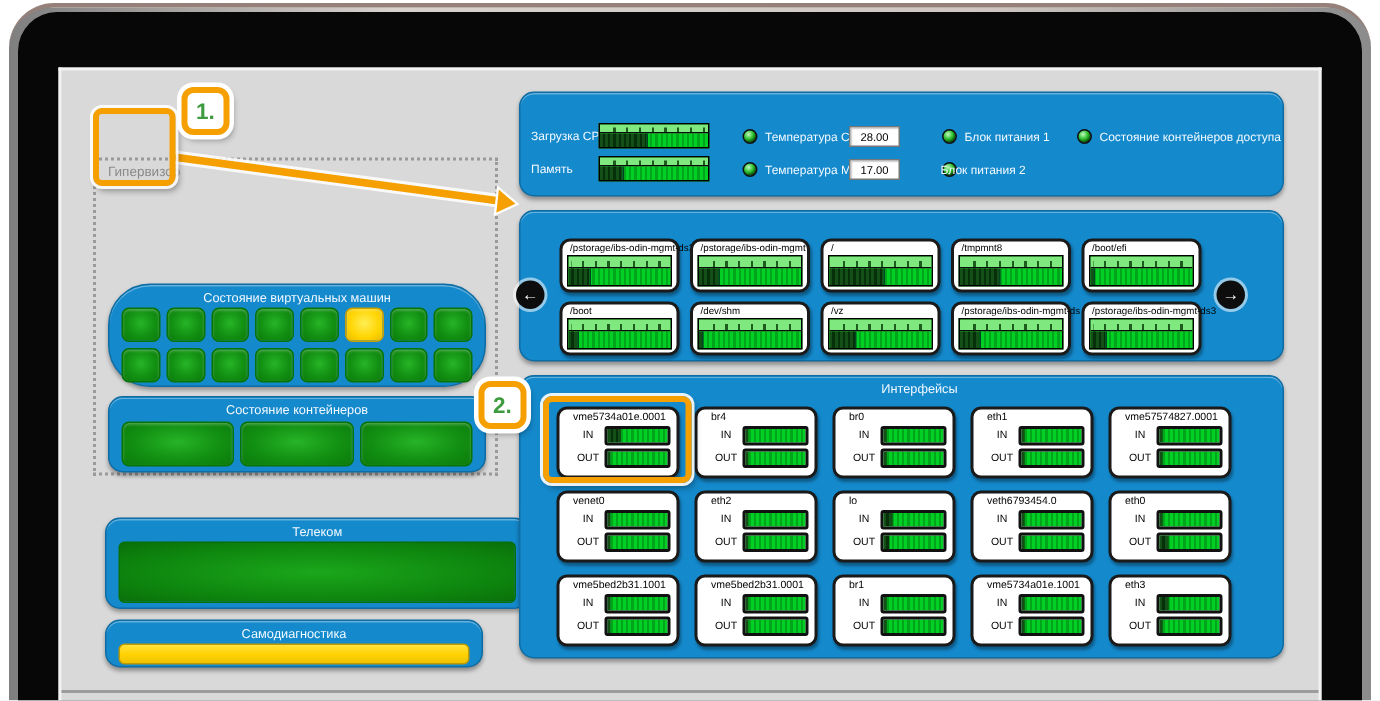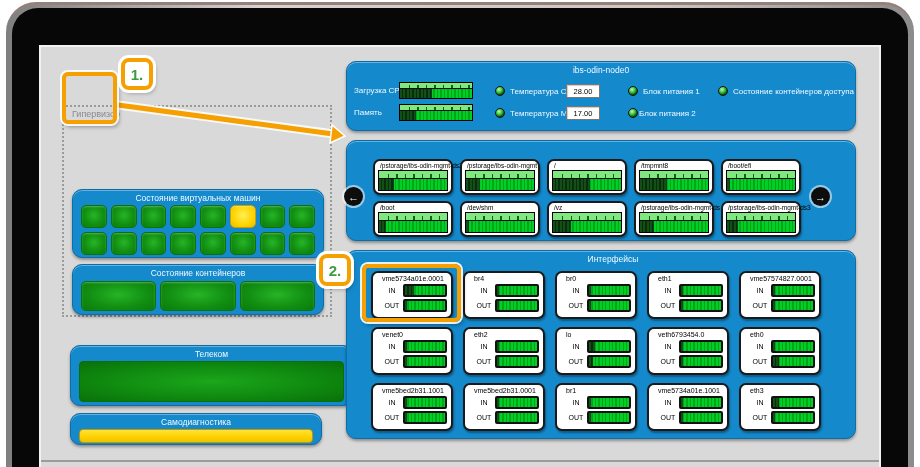--- a/index.html
+++ b/index.html
@@ -98,21 +98,21 @@
 <body>
 
 <div class="monitor-outer">
   <div class="bezel">
     <div class="screen">
 
       <div class="dashedbox">
         <div class="fslabel">Гипервизор</div>
 
 
-        <div class="bpanel" style="left:8px; top:82px; width:252px; height:69px;">
+        <div class="bpanel" style="left:8px; top:82px; width:252px; height:69px;border-radius:28px;">
           <div class="ptitle">Состояние виртуальных машин</div>
           <div id="vm-tiles">
               <div class="tilerow" style="height: 27px; padding: 2px 8px;">
                 <div class="tile"></div>
                 <div class="tile"></div>
                 <div class="tile"></div>
                 <div class="tile"></div>
                 <div class="tile"></div>
                 <div class="tile warning"></div>
                 <div class="tile"></div>
@@ -146,21 +146,20 @@
         <div class="ptitle">Телеком</div>
         <div class="bigbar" style="height:41px;"></div>
       </div>
 
       <div class="bpanel" style="left:29px; top:366px; width:252px; height:32px;">
         <div class="ptitle">Самодиагностика</div>
         <div class="bigbar warning" style="height:14px;"></div>
       </div>
 
       <div class="bpanel" style="left:305px; top:14px; width:510px; height:70px;">
-        <div class="ptitle">ibs-odin-node0</div>
 
         <div class="nlabel" style="left:7px; top:24px;">Загрузка CPU</div>
         <div class="meter" style="position:absolute; left:52px; top:20px; width:74px; height:17px;">
           <div class="scale"></div>
             <div class="bar">
               <div class="fill" id="cpu-fill" style="width: 45%;"></div>
             </div>
         </div>
 
         <div class="nlabel" style="left:7px; top:46px;">Память</div>
@@ -176,21 +175,21 @@
         <div class="valbox" style="left:219px; top:22px;">28.00</div>
 
         <div class="led" style="left:148px; top:46px;"></div>
         <div class="nlabel" style="left:163px; top:47px;">Температура MB</div>
         <div class="valbox" style="left:219px; top:44px;">17.00</div>
 
         <div class="led" style="left:281px; top:24px;"></div>
         <div class="nlabel" style="left:296px; top:25px;">Блок питания 1</div>
 
         <div class="led" style="left:281px; top:46px;"></div>
-        <div class="nlabel" style="left:292px; top:47px;">Блок питания 2</div>
+        <div class="nlabel" style="left:280px; top:47px;">Блок питания 2</div>
 
         <div class="led" style="left:371px; top:24px;"></div>
         <div class="nlabel" style="left:386px; top:25px;">Состояние контейнеров доступа</div>
       </div>
 
       <div class="bpanel" style="left:305px; top:93px; width:510px; height:101px;">
         <div class="circ" style="left:-3px; top:46px;">←</div>
         <div class="circ" style="left:464px; top:46px;">→</div>
         <div id="disk-rows">
             <div class="dcard" style="left: 26px; top: 18px;">

